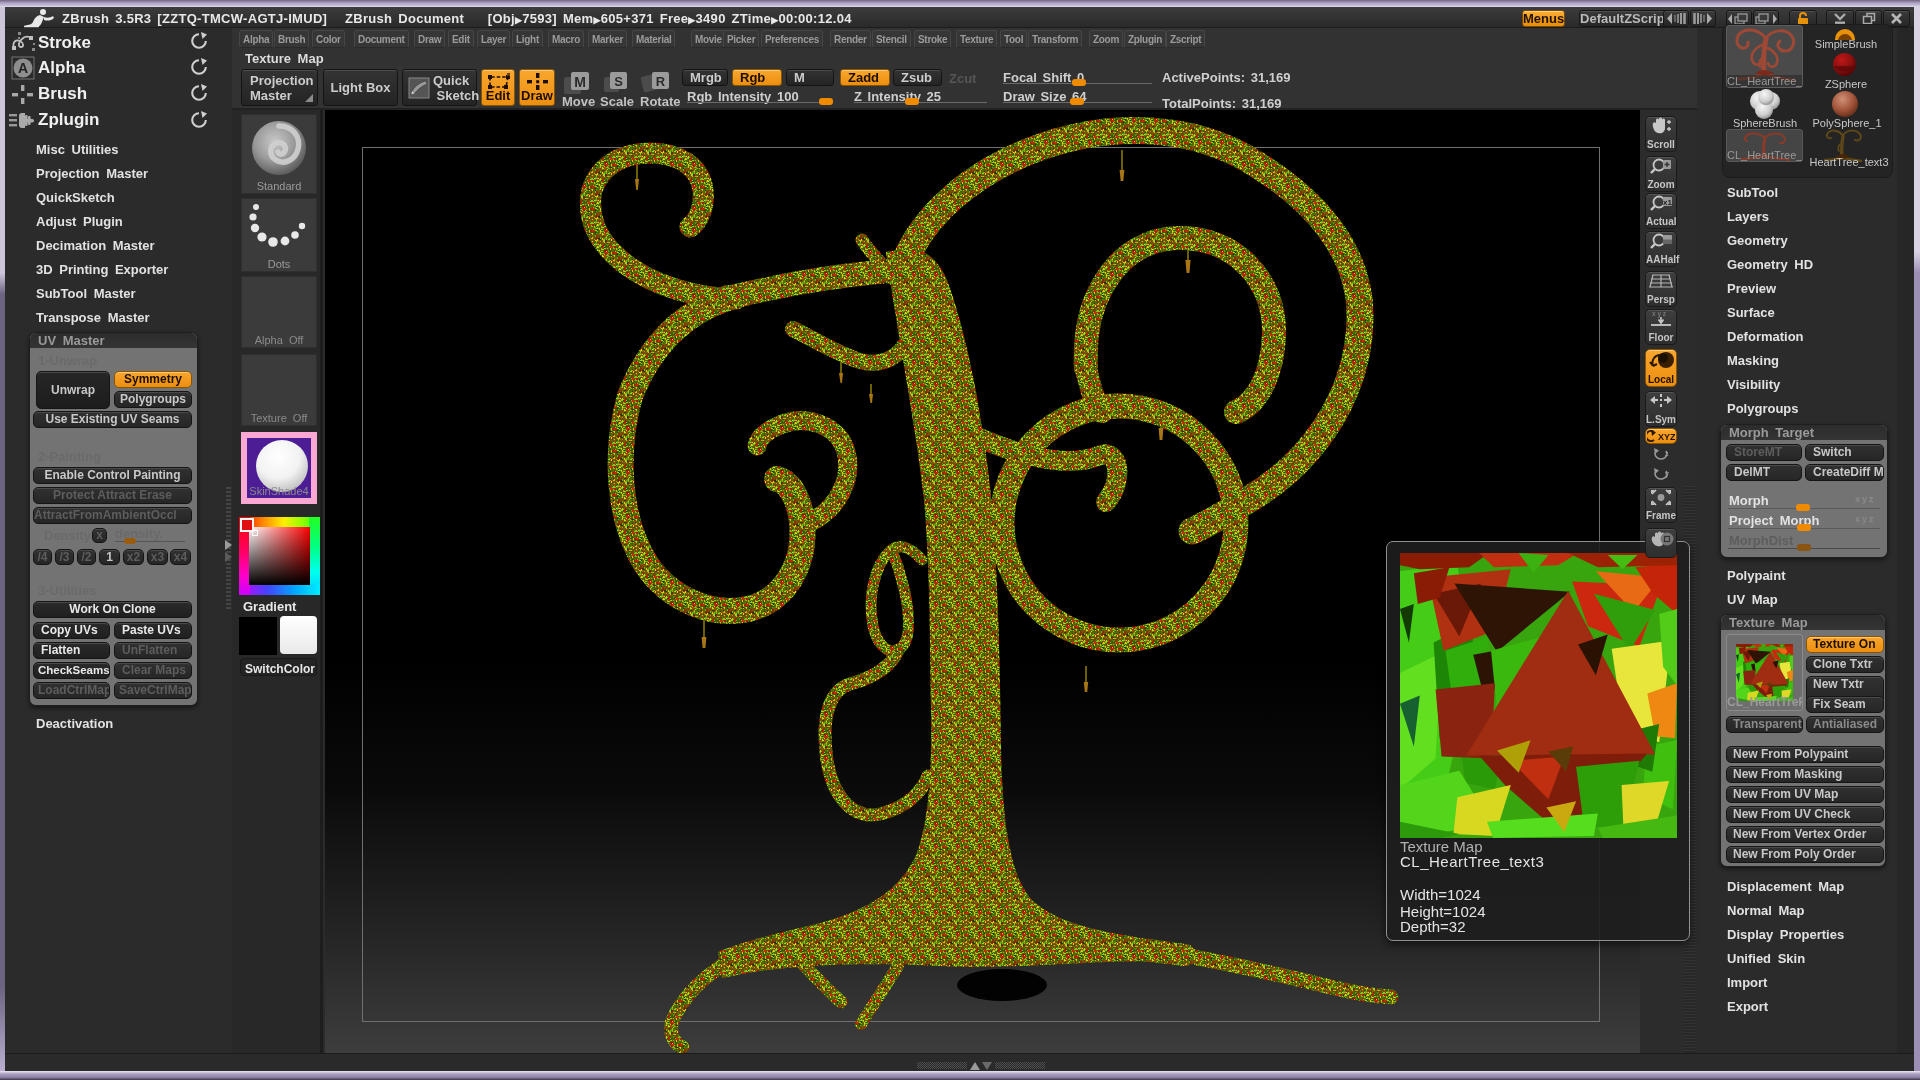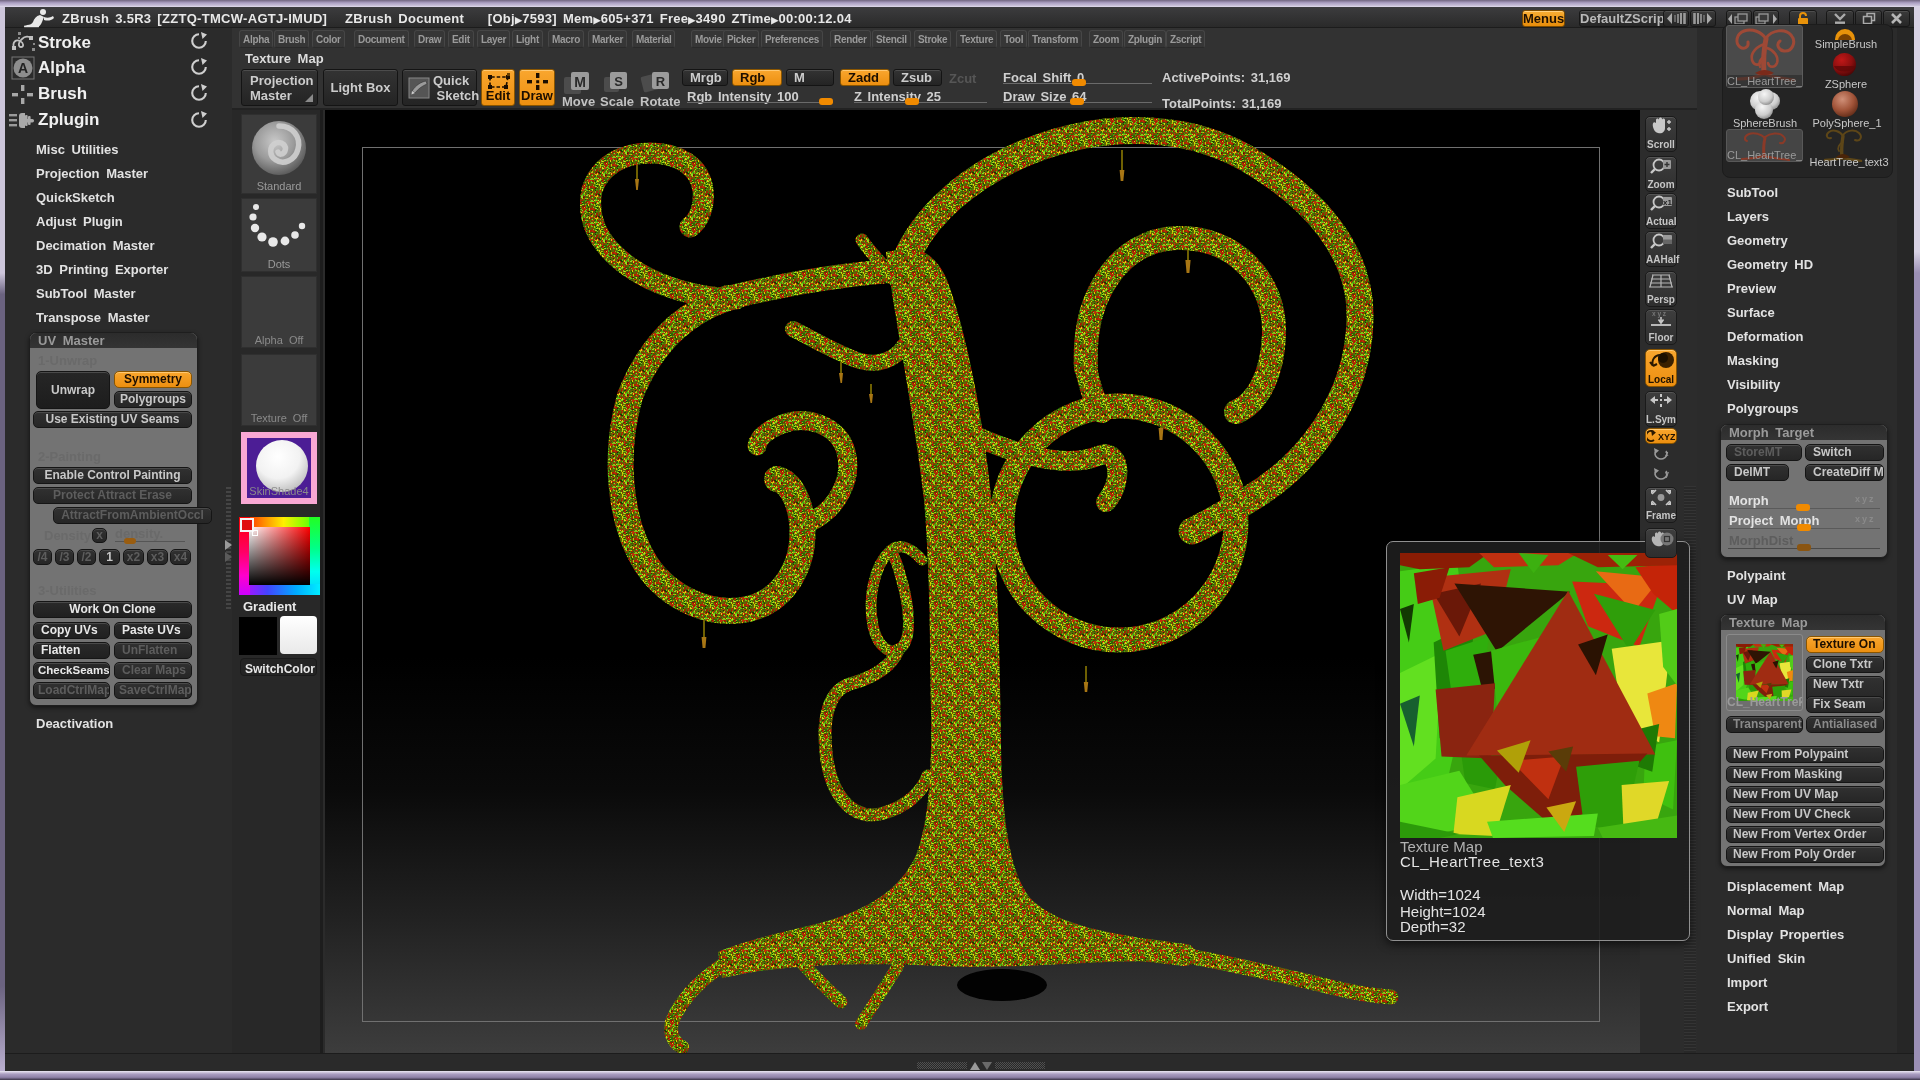--- a/index.html
+++ b/index.html
@@ -334,21 +334,21 @@
     <div class="phead" style="line-height:16px;">UV Master</div>
   </div>
   <div class="mitem" style="left:38px;top:353px;color:#6a6a6a;">1-Unwrap</div>
   <div class="pbtn" style="left:36px;top:371px;width:74px;height:38px;background:linear-gradient(#262626,#1d1d1d);text-align:center;line-height:36px;">Unwrap</div>
   <div class="pbtn orange" style="left:114px;top:371px;width:78px;height:17px;text-align:center;line-height:15px;">Symmetry</div>
   <div class="pbtn" style="left:114px;top:391px;width:78px;height:17px;text-align:center;line-height:15px;">Polygroups</div>
   <div class="pbtn" style="left:33px;top:411px;width:159px;height:17px;text-align:center;line-height:15px;">Use Existing UV Seams</div>
   <div class="mitem" style="left:38px;top:449px;color:#6a6a6a;">2-Painting</div>
   <div class="pbtn" style="left:33px;top:467px;width:159px;height:17px;text-align:center;line-height:15px;">Enable Control Painting</div>
   <div class="pbtn dis" style="left:33px;top:487px;width:159px;height:17px;text-align:center;line-height:15px;">Protect Attract Erase</div>
-  <div class="pbtn dis" style="left:33px;top:507px;width:159px;height:17px;text-align:center;line-height:15px;margin-left:20px;">AttractFromAmbientOccl</div>
+  <div class="pbtn dis" style="left:33px;top:507px;width:159px;height:17px;text-align:left;line-height:15px;">AttractFromAmbientOccl</div>
   <div class="mitem" style="left:44px;top:528px;color:#6a6a6a;">Density</div>
   <div class="pbtn dis" style="left:92px;top:528px;width:15px;height:15px;text-align:center;line-height:13px;">x</div>
   <div class="mitem" style="left:115px;top:526px;color:#6a6a6a;">density.</div>
   <div class="slider" style="left:115px;top:541px;width:70px;background:#555;"></div>
   <div class="shandle" style="left:124px;top:538px;width:12px;height:6px;background:#9a5d10;"></div>
   <div class="pbtn dis" style="left:33px;top:549px;width:19px;height:16px;text-align:center;line-height:14px;">/4</div>
   <div class="pbtn dis" style="left:55px;top:549px;width:19px;height:16px;text-align:center;line-height:14px;">/3</div>
   <div class="pbtn dis" style="left:77px;top:549px;width:19px;height:16px;text-align:center;line-height:14px;">/2</div>
   <div class="pbtn" style="left:99px;top:549px;width:21px;height:16px;text-align:center;line-height:14px;">1</div>
   <div class="pbtn dis" style="left:123px;top:549px;width:21px;height:16px;text-align:center;line-height:14px;">x2</div>
@@ -947,21 +947,21 @@
   <div class="mitem" style="left:1727px;top:329px;">Deformation</div>
   <div class="mitem" style="left:1727px;top:353px;">Masking</div>
   <div class="mitem" style="left:1727px;top:377px;">Visibility</div>
   <div class="mitem" style="left:1727px;top:401px;">Polygroups</div>
 
   <div class="panel" style="left:1720px;top:424px;width:168px;height:134px;">
     <div class="phead" style="line-height:15px;">Morph Target</div>
   </div>
   <div class="pbtn dis" style="left:1726px;top:444px;width:76px;height:17px;padding-left:7px;line-height:15px;">StoreMT</div>
   <div class="pbtn" style="left:1805px;top:444px;width:79px;height:17px;padding-left:7px;line-height:15px;">Switch</div>
-  <div class="pbtn" style="left:1726px;top:464px;width:63px;height:17px;padding-left:7px;line-height:15px;">DelMT</div>
+  <div class="pbtn" style="left:1726px;top:464px;width:76px;height:17px;padding-left:7px;line-height:15px;">DelMT</div>
   <div class="pbtn" style="left:1805px;top:464px;width:79px;height:17px;padding-left:7px;line-height:15px;">CreateDiff M</div>
   <div class="mitem" style="left:1729px;top:493px;">Morph</div>
   <div class="abs b" style="left:1855px;top:494px;font-size:9px;color:#8a8a8a;letter-spacing:2px;">xyz</div>
   <div class="slider" style="left:1728px;top:508px;width:152px;background:#5a5a5a;"></div>
   <div class="shandle" style="left:1796px;top:504px;"></div>
   <div class="mitem" style="left:1729px;top:513px;">Project Morph</div>
   <div class="abs b" style="left:1855px;top:514px;font-size:9px;color:#8a8a8a;letter-spacing:2px;">xyz</div>
   <div class="slider" style="left:1728px;top:528px;width:152px;background:#5a5a5a;"></div>
   <div class="shandle" style="left:1797px;top:524px;"></div>
   <div class="mitem" style="left:1729px;top:533px;color:#5d5d5d;">MorphDist</div>

